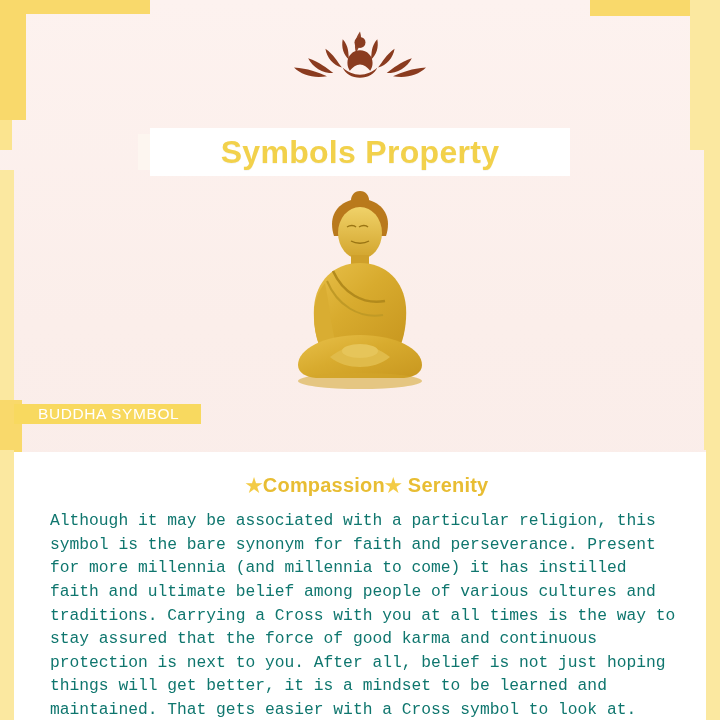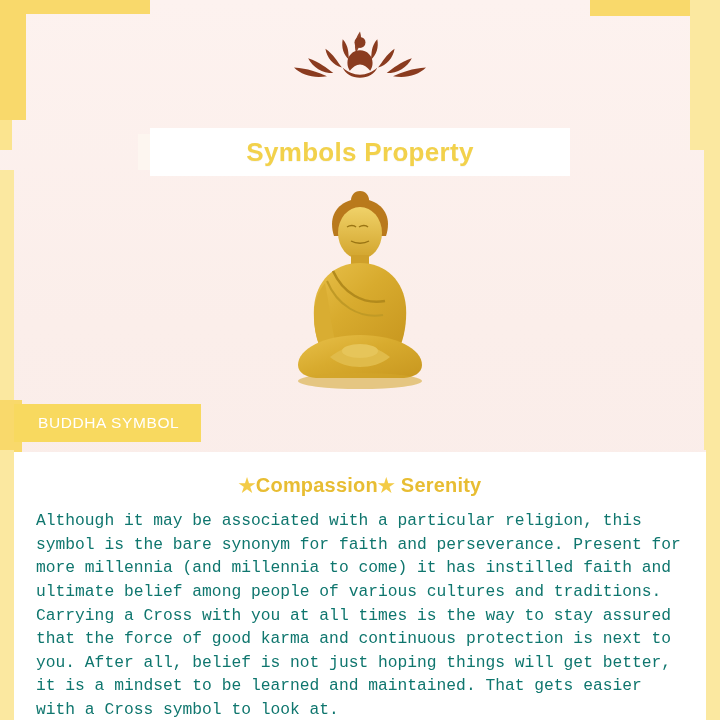--- a/index.html
+++ b/index.html
@@ -107,21 +107,21 @@
     box-shadow: 0 0 0 0 rgba(0,0,0,0);
   }
   .title-ribbon::before {
     content: "";
     position: absolute;
     left: -12px; top: 6px;
     width: 12px; height: 36px;
     background: #fdf6f0;
   }
   .title-text {
-    font-size: 26px;
+    font-size: 32px;
     font-weight: 700;
     color: #f2d14b;
     letter-spacing: 0.3px;
     text-shadow: 0 1px 0 rgba(0,0,0,0.04);
   }
 
   
   .buddha-wrap {
     position: absolute;
     left: 0; right: 0;
@@ -131,40 +131,40 @@
     align-items: center;
     justify-content: center;
   }
   .buddha-svg { display: block; }
 
   
   .symbol-tag {
     position: absolute;
     left: 14px;
     top: 404px;
-    height: 38px;
+    height: 20px;
     padding: 0 22px 0 24px;
     background: #f8d95f;
     color: #ffffff;
     font-size: 15.5px;
     letter-spacing: 0.6px;
     display: flex;
     align-items: center;
     font-weight: 400;
   }
 
   
   .panel {
     position: absolute;
     left: 14px;
     right: 14px;
     top: 452px;
     bottom: 0;
     background: #ffffff;
-    padding: 16px 22px 0 22px;
+    padding: 16px 22px 0 36px;
     box-sizing: border-box;
   }
   .subtitle {
     text-align: center;
     font-size: 20px;
     font-weight: 700;
     color: #f0c73f;
     margin: 6px 0 12px 0;
     letter-spacing: 0.2px;
   }

